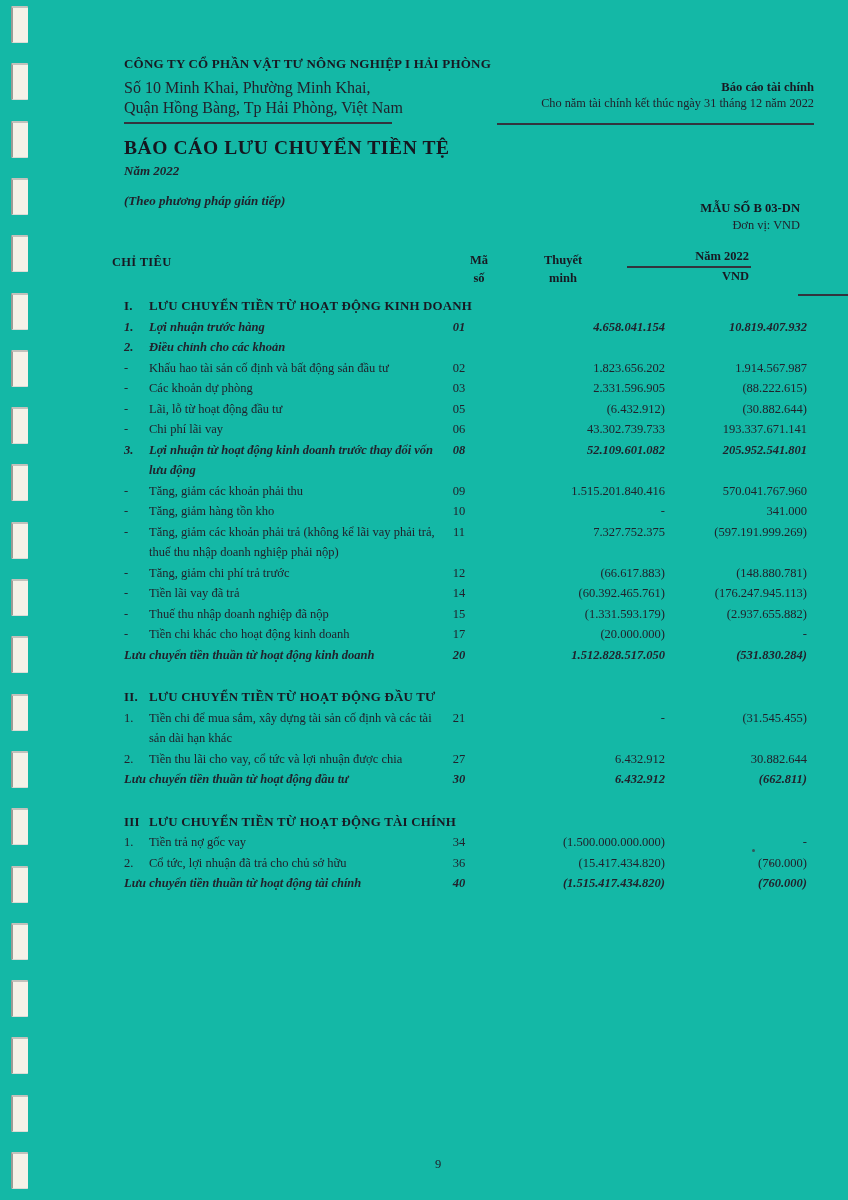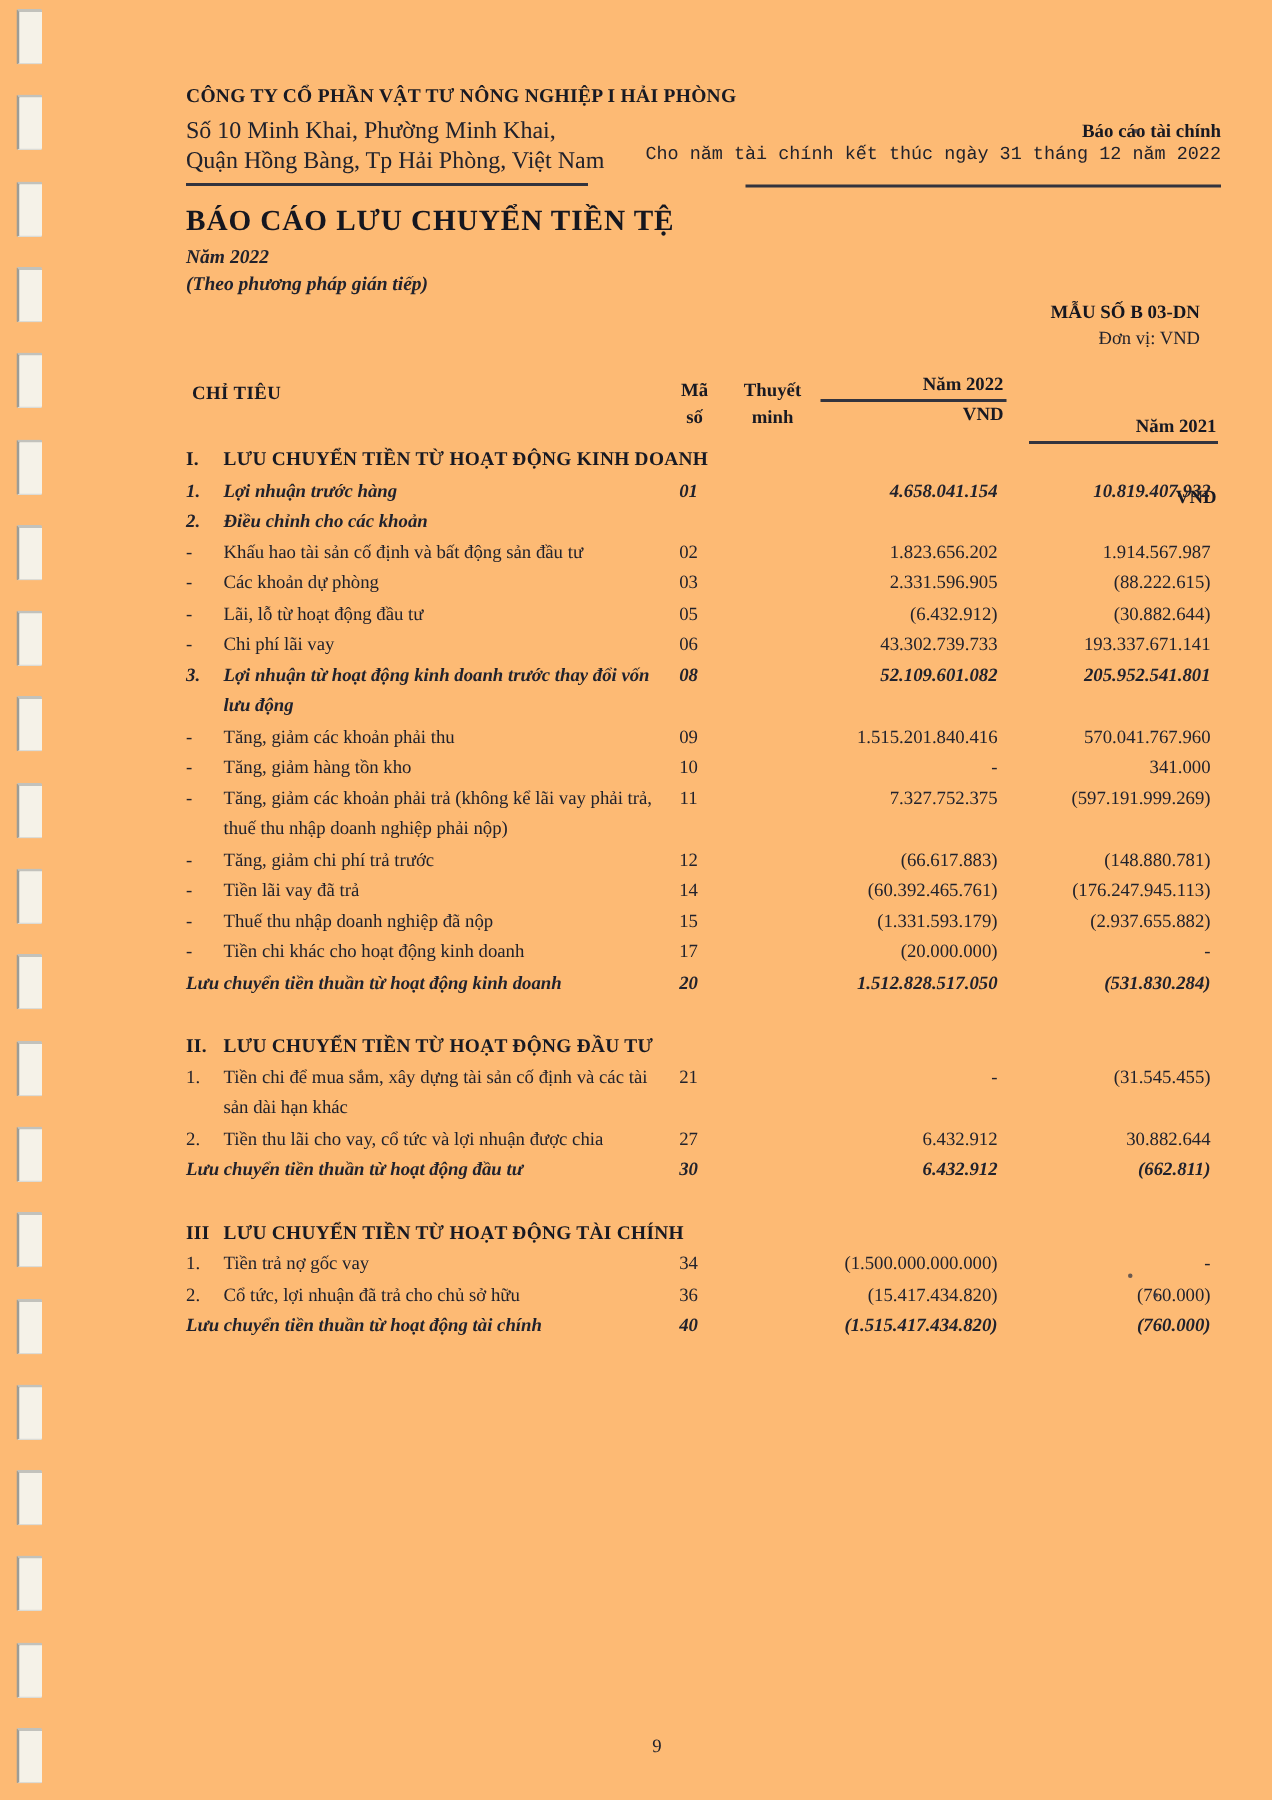--- a/index.html
+++ b/index.html
@@ -1,18 +1,18 @@
 <!DOCTYPE html>
 <html><head>
 <meta charset="utf-8">
 <style>
   html,body{margin:0;padding:0;background:#e8e8e6;}
   .page{
     position:relative;width:848px;height:1200px;margin:0 auto;
-    background:#fdba74;overflow:hidden;
+    background:#14b8a6;overflow:hidden;
     font-family:"Liberation Serif","DejaVu Serif",serif;
     color:#21222c;
   }
   
   .hole{
     position:absolute;left:11px;width:15px;height:34px;
     background:#f5f2e8;
     border-left:2px solid #9c9c96;
     border-top:2px solid #c2c2bc;
     border-bottom:1px solid #dcdcd6;
@@ -20,36 +20,36 @@
   }
   .speck{position:absolute;width:3px;height:3px;border-radius:50%;background:#3a3a44;opacity:.75;}
 
   
   .doc-header{position:absolute;left:124px;top:56px;width:690px;}
   .company{font-size:13px;font-weight:700;letter-spacing:.2px;color:#181922;}
   .head-cols{display:flex;justify-content:space-between;margin-top:6px;}
   .addr{font-size:16px;line-height:20px;}
   .report-meta{text-align:right;}
   .report-label{font-size:12.6px;font-weight:700;margin-top:2px;color:#181922;}
-  .report-period{font-size:12.3px;margin-top:1px;font-family:Liberation Mono, monospace;}
+  .report-period{font-size:12.3px;margin-top:1px;}
   .rule{position:absolute;height:1.5px;background:#33343e;}
   .rule-left{left:124px;top:122px;width:268px;}
   .rule-right{left:497px;top:123px;width:317px;}
 
   
   .title-block{position:absolute;left:124px;top:137px;width:690px;}
   .main-title{font-size:19.5px;font-weight:700;letter-spacing:.6px;color:#15161f;}
   .title-year{font-size:13px;font-weight:700;font-style:italic;margin-top:4px;}
-  .title-method{font-size:13px;font-weight:700;font-style:italic;margin-top:2px;}
+  .title-method{font-size:13px;font-weight:700;font-style:italic;margin-top:14px;}
   .form-block{position:absolute;left:124px;top:201px;width:676px;text-align:right;}
   .form-no{font-size:12.6px;font-weight:700;color:#15161f;}
   .form-unit{font-size:12.4px;margin-top:2px;}
 
   
-  .table-head{position:absolute;left:128px;top:249px;width:688px;display:grid;grid-template-columns:311px 48px 56px 136px 137px;}
+  .table-head{position:absolute;left:112px;top:249px;width:688px;display:grid;grid-template-columns:311px 48px 56px 136px 137px;gap:32px;}
   .th{font-size:12.5px;font-weight:700;color:#181922;}
   .th-criteria{padding-top:6px;letter-spacing:.3px;}
   .th-center{text-align:center;line-height:18px;padding-top:2px;}
   .th-amount{text-align:right;}
   .th-amount .yr{padding-right:10px;}
   .th-amount .unit{padding-right:10px;}
   .th-amount.c21 .yr,.th-amount.c21 .unit{padding-right:5px;margin-top:28px;}
   .head-rule{height:1.5px;background:#33343e;margin:2px 8px 1px 4px;}
   .c21 .head-rule{margin:2px 4px 1px 7px;}
 

